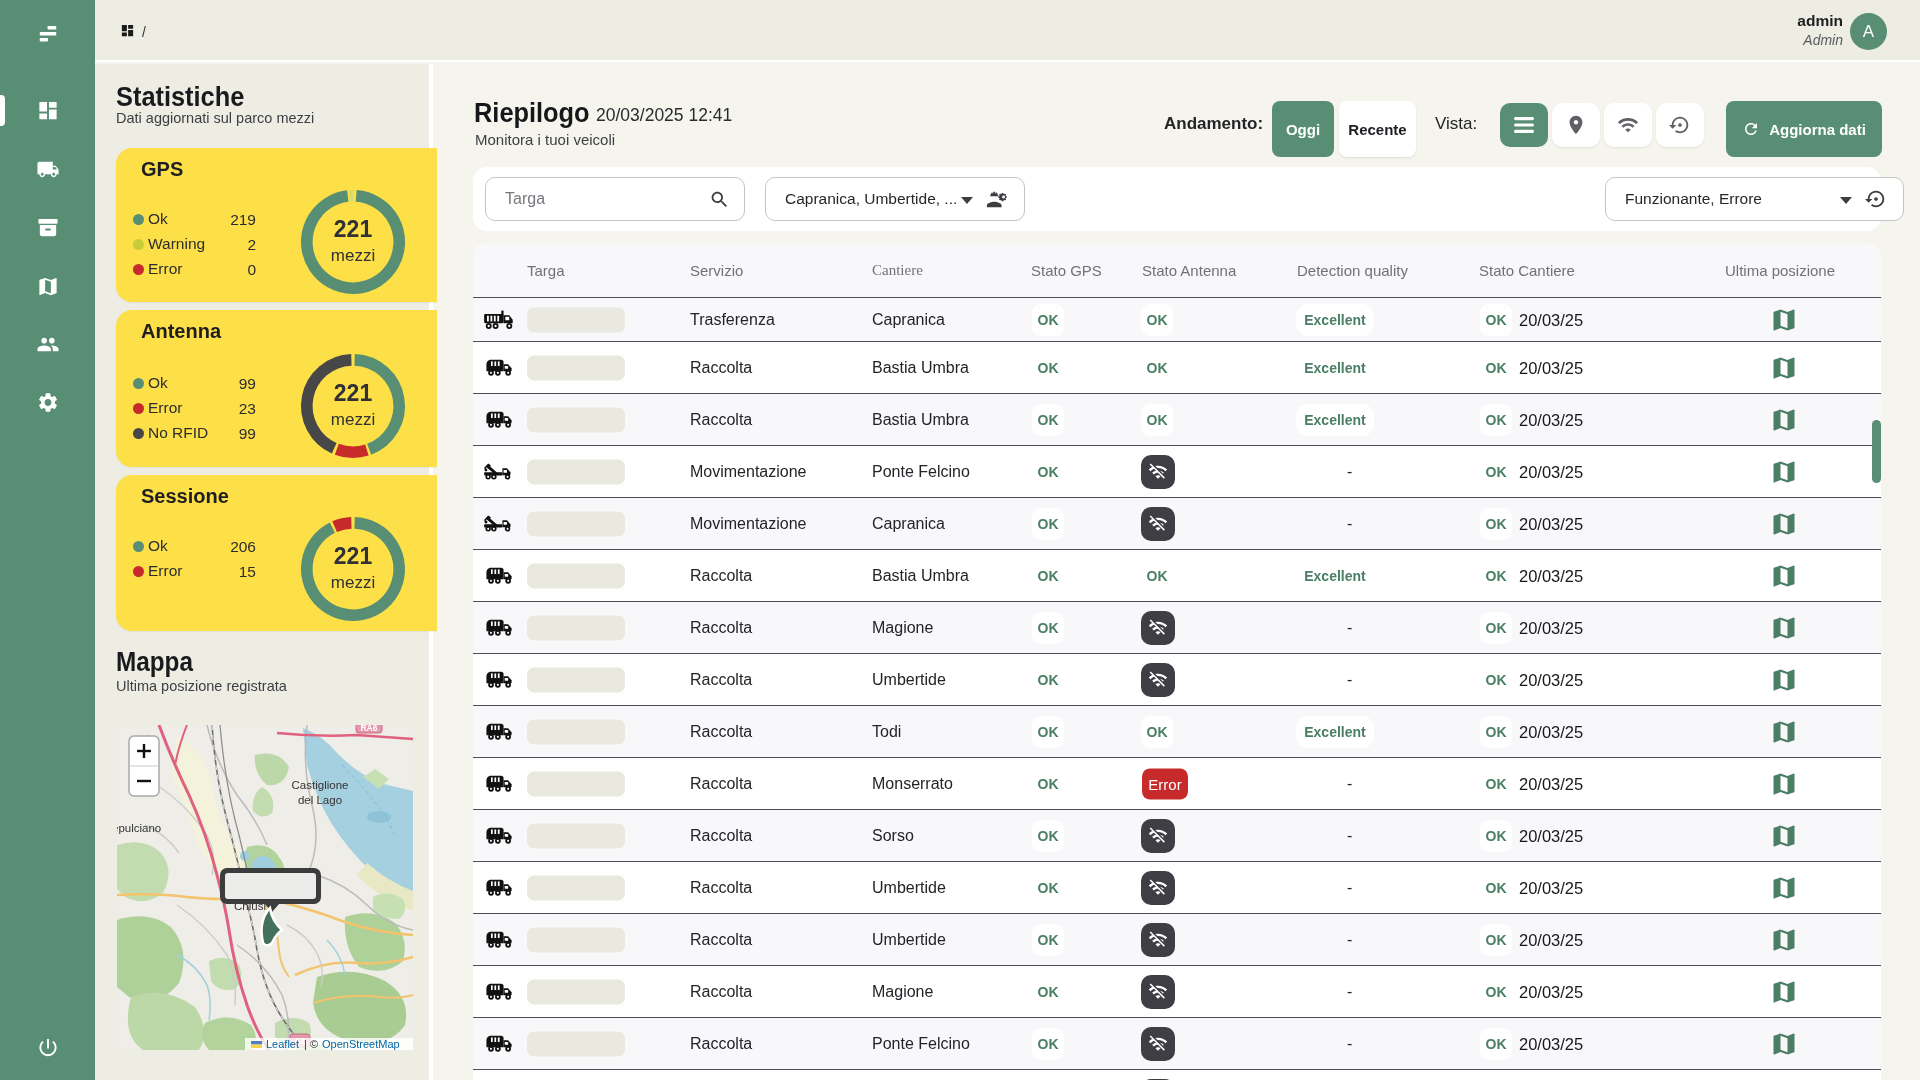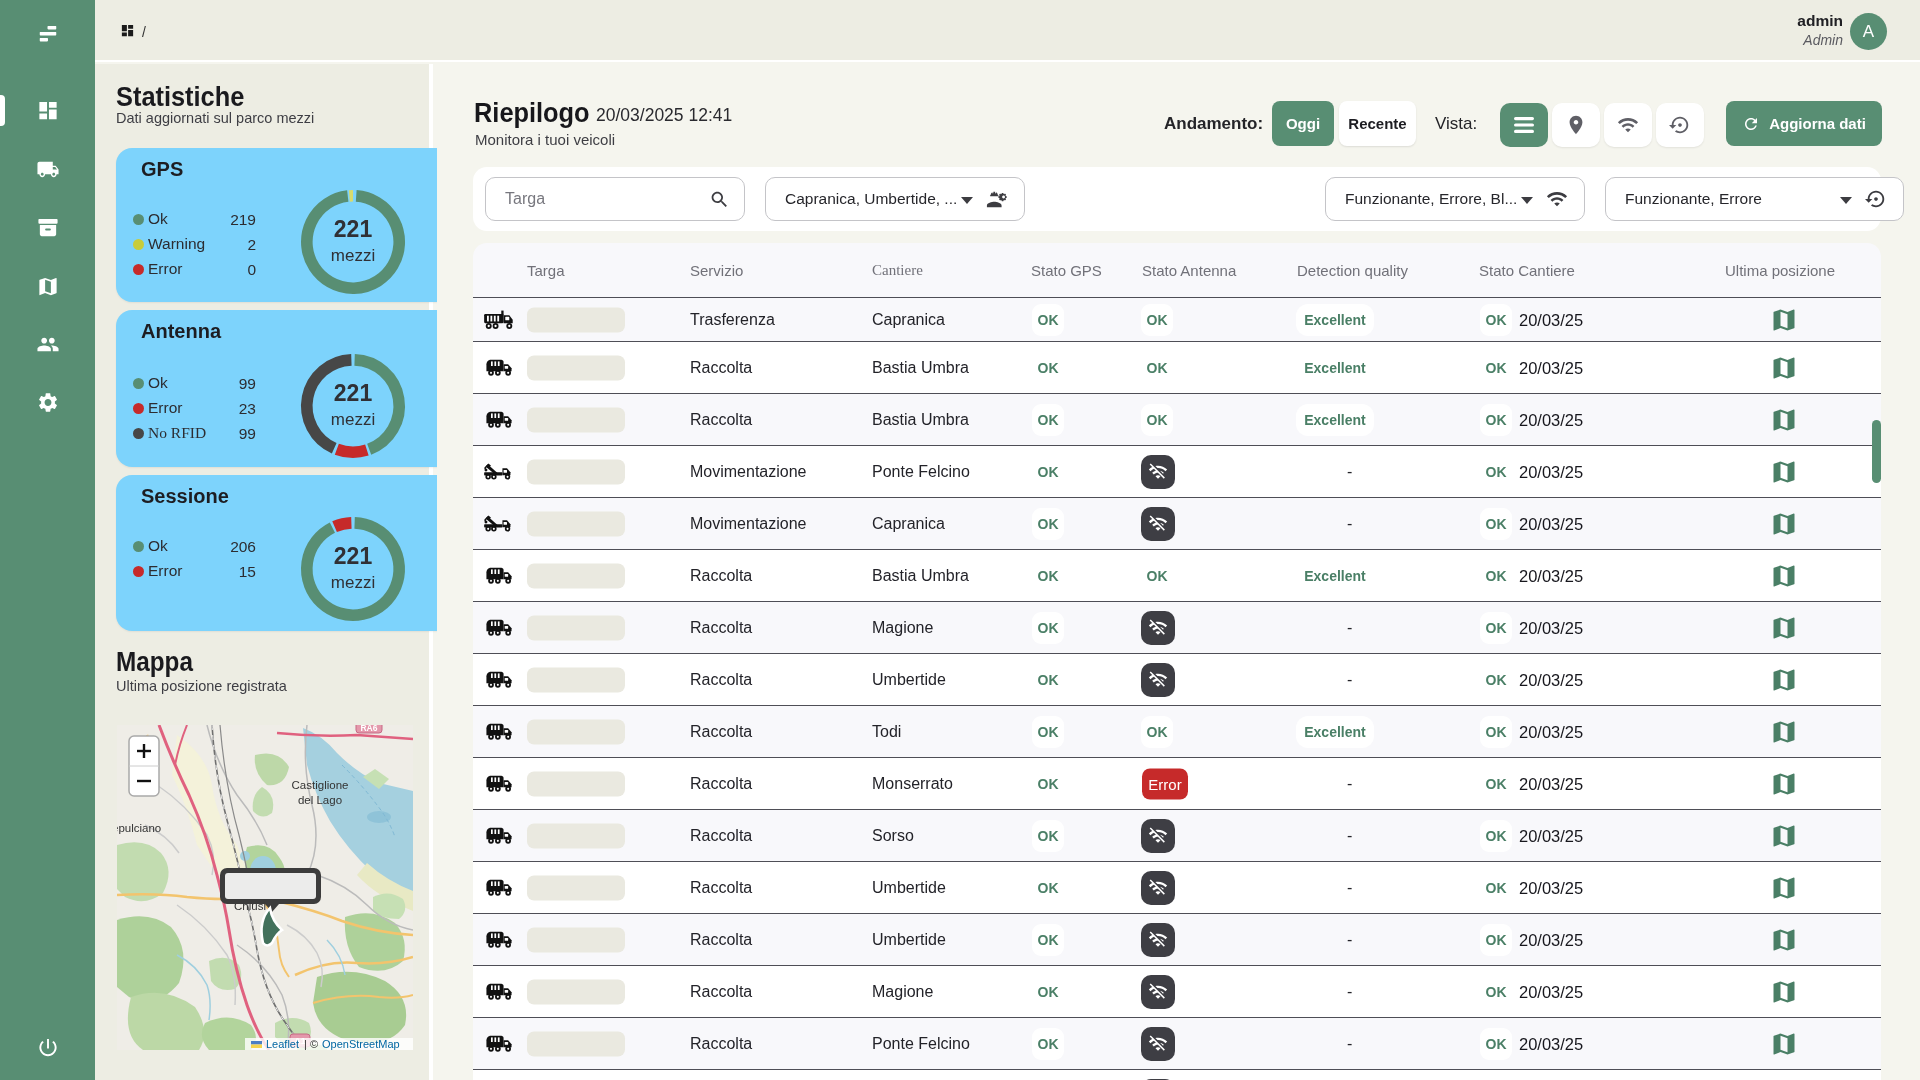--- a/index.html
+++ b/index.html
@@ -2,33 +2,33 @@
 <html><head><meta charset="utf-8"><title>Riepilogo</title><style>
 *{margin:0;padding:0;box-sizing:border-box;}
 html,body{width:1920px;height:1080px;overflow:hidden;}
 body{font-family:"Liberation Sans",sans-serif;background:#f5f5ee;position:relative;}
 .abs{position:absolute;}
 #sidebar{position:absolute;left:0;top:0;width:95px;height:1080px;background:#588e73;}
 #sidebar svg{position:absolute;left:50%;transform:translateX(-50%);}
 #activebar{position:absolute;left:0;top:95px;width:5px;height:31px;background:#fff;border-radius:0 4px 4px 0;}
 #topbar{position:absolute;left:95px;top:0;width:1825px;height:62px;background:#ededE3;border-bottom:2px solid #fff;}
 #stats{position:absolute;left:95px;top:64px;width:338px;height:1016px;background:#ededE3;border-right:4px solid #fff;}
-.card{position:absolute;left:21px;width:353px;background:#7dd3fc;border-radius:16px;box-shadow:0 1px 2px rgba(0,0,0,0.06);}
+.card{position:absolute;left:21px;width:353px;background:#fde047;border-radius:16px;box-shadow:0 1px 2px rgba(0,0,0,0.06);}
 .ctitle{position:absolute;left:25px;top:10px;font-size:20px;font-weight:bold;color:#1d1d22;}
 .leg{position:absolute;left:17px;height:22px;display:flex;align-items:center;font-size:15.5px;color:#2c2c31;}
 .leg .dot{width:11px;height:11px;border-radius:50%;margin-right:4px;flex:0 0 auto;}
 .legval{position:absolute;font-size:15.5px;color:#2c2c31;text-align:right;width:40px;}
 .donut{position:absolute;}
 .dval{font-size:23px;font-weight:bold;fill:#303035;}
 .dlab{font-size:17px;fill:#303035;}
 #main{position:absolute;left:437px;top:64px;width:1483px;height:1016px;background:#f5f5ee;}
 h1.rie{position:absolute;left:37px;top:34px;font-size:27px;color:#17171b;letter-spacing:0;transform:scaleX(0.94);transform-origin:0 0;}
 .hdate{position:absolute;left:159px;top:41px;font-size:17.5px;color:#2a2a2f;}
 .hsub{position:absolute;left:38px;top:67px;font-size:15px;color:#3e3e44;}
-.btn{position:absolute;top:37px;height:45px;border-radius:8px;display:flex;align-items:center;justify-content:center;font-size:15px;font-weight:bold;}
+.btn{position:absolute;top:37px;height:56px;border-radius:8px;display:flex;align-items:center;justify-content:center;font-size:15px;font-weight:bold;}
 .lbl17{position:absolute;font-size:17px;color:#242428;top:50px;}
 .iconbtn{position:absolute;top:39px;width:48px;height:44px;border-radius:10px;background:#fff;display:flex;align-items:center;justify-content:center;box-shadow:0 1px 2px rgba(0,0,0,0.08);}
 #filtercard{position:absolute;left:36px;top:103px;width:1408px;height:64px;background:#fff;border-radius:14px;}
 .inp{position:absolute;top:10px;height:44px;background:#fff;border:1px solid #c4c4c8;border-radius:10px;display:flex;align-items:center;}
 .inp .txt{margin-left:19px;font-size:15.5px;color:#26262b;white-space:nowrap;}
 .inp .ph{margin-left:19px;font-size:16px;color:#77777e;}
 #tablecard{position:absolute;left:36px;top:179px;width:1408px;height:838px;background:#f8f8fb;border-radius:14px 14px 0 0;overflow:hidden;}
 .thead{position:relative;width:100%;height:54px;}
 .th{position:absolute;top:0;height:54px;white-space:nowrap;display:flex;align-items:center;font-size:15px;color:#717179;}
 .row{position:relative;width:100%;border-top:1px solid #4e4e56;}
@@ -112,21 +112,21 @@
         <text x="0" y="-5" text-anchor="middle" class="dval">221</text>
         <text x="0" y="19" text-anchor="middle" class="dlab">mezzi</text>
       </svg>
     </div>
     <div class="card" style="top:246px;height:157px;">
       <div class="ctitle">Antenna</div>
       <div class="leg" style="top:62px;"><span class="dot" style="background:#588e73;"></span>Ok</div>
       <div class="legval" style="left:100px;top:65px;">99</div>
       <div class="leg" style="top:87px;"><span class="dot" style="background:#c62a2a;"></span>Error</div>
       <div class="legval" style="left:100px;top:90px;">23</div>
-      <div class="leg" style="top:112px;font-family:Liberation Serif, serif;"><span class="dot" style="background:#474747;"></span>No RFID</div>
+      <div class="leg" style="top:112px;"><span class="dot" style="background:#474747;"></span>No RFID</div>
       <div class="legval" style="left:100px;top:115px;">99</div>
       <svg class="donut" style="left:181px;top:40px;" width="112" height="112" viewBox="-56 -56 112 112">
         <path d="M 1.61 -46.17 A 46.2 46.2 0 0 1 16.18 43.27" stroke="#588e73" stroke-width="11.6" fill="none"></path>
         <path d="M 13.89 44.06 A 46.2 46.2 0 0 1 -16.18 43.27" stroke="#c62a2a" stroke-width="11.6" fill="none"></path>
         <path d="M -18.79 42.21 A 46.2 46.2 0 0 1 -1.61 -46.17" stroke="#474747" stroke-width="11.6" fill="none"></path>
         <text x="0" y="-5" text-anchor="middle" class="dval">221</text>
         <text x="0" y="19" text-anchor="middle" class="dlab">mezzi</text>
       </svg>
     </div>
     <div class="card" style="top:411px;height:156px;">
@@ -274,27 +274,20 @@
             <path d="M15.5 14h-.79l-.28-.27C15.41 12.59 16 11.11 16 9.5 16 5.91 13.09 3 9.5 3S3 5.91 3 9.5 5.91 16 9.5 16c1.61 0 3.09-.59 4.23-1.57l.27.28v.79l5 4.99L20.49 19l-4.99-5zm-6 0C7.01 14 5 11.99 5 9.5S7.01 5 9.5 5 14 7.01 14 9.5 11.99 14 9.5 14z" fill="#3c3c41"></path>
           </svg></span>
       </div>
       <div class="inp" style="left:292px;width:260px;">
         <span class="txt">Capranica, Umbertide, ...</span>
         <span style="position:absolute;right:51px;top:19px;width:0;height:0;border-left:6px solid transparent;border-right:6px solid transparent;border-top:7px solid #3c3c41;"></span>
         <span style="position:absolute;right:16px;top:10px;"><svg width="22" height="22" viewBox="0 0 24 24" style="">
             <path d="M9 15c-2.67 0-8 1.34-8 4v2h16v-2c0-2.66-5.33-4-8-4zm13.66-5.9l-.98-.17c-.1-.29-.22-.56-.38-.81l.58-.82-1.18-1.18-.82.58c-.25-.15-.52-.28-.81-.38l-.17-.98h-1.67l-.17.98c-.29.1-.56.22-.81.38l-.82-.58-1.18 1.18.58.82c-.15.25-.28.52-.38.81l-.98.17v1.67l.98.17c.1.29.22.56.38.81l-.58.82 1.18 1.18.82-.58c.25.15.52.28.81.38l.17.98h1.67l.17-.98c.29-.1.56-.22.81-.38l.82.58 1.18-1.18-.58-.82c.15-.25.28-.52.38-.81l.98-.17V9.1zm-3.5 2.4c-.88 0-1.6-.72-1.6-1.6s.72-1.6 1.6-1.6 1.6.72 1.6 1.6-.72 1.6-1.6 1.6zM4.74 9h8.53c.27 0 .49-.22.49-.49v-.02c0-.27-.22-.49-.49-.49H13c0-1.48-.81-2.75-2-3.45v.95c0 .28-.22.5-.5.5s-.5-.22-.5-.5V4.14C9.68 4.06 9.35 4 9 4s-.68.06-1 .14V5.5c0 .28-.22.5-.5.5S7 5.78 7 5.5v-.95c-1.19.7-2 1.97-2 3.45h-.26c-.27 0-.49.22-.49.49v.03c0 .26.22.48.49.48z" fill="#3c3c41"></path>
           </svg></span>
       </div>
-      <div class="inp" style="left:852px;width:260px;">
-        <span class="txt">Funzionante, Errore, Bl...</span>
-        <span style="position:absolute;right:51px;top:19px;width:0;height:0;border-left:6px solid transparent;border-right:6px solid transparent;border-top:7px solid #3c3c41;"></span>
-        <span style="position:absolute;right:16px;top:10px;"><svg width="22" height="22" viewBox="0 0 24 24" style="">
-            <path d="M1 9l2 2c4.97-4.97 13.03-4.97 18 0l2-2C16.93 2.93 7.08 2.93 1 9zm8 8l3 3 3-3c-1.65-1.66-4.34-1.66-6 0zm-4-4l2 2c2.76-2.76 7.24-2.76 10 0l2-2C15.14 9.14 8.87 9.14 5 13z" fill="#3c3c41"></path>
-          </svg></span>
-      </div>
       <div class="inp" style="left:1132px;width:299px;">
         <span class="txt">Funzionante, Errore</span>
         <span style="position:absolute;right:51px;top:19px;width:0;height:0;border-left:6px solid transparent;border-right:6px solid transparent;border-top:7px solid #3c3c41;"></span>
         <span style="position:absolute;right:16px;top:10px;"><svg width="22" height="22" viewBox="0 0 24 24" style="">
             <path d="M14 12c0-1.1-.9-2-2-2s-2 .9-2 2 .9 2 2 2 2-.9 2-2zm-2-9c-4.97 0-9 4.03-9 9H0l4 4 4-4H5c0-3.87 3.13-7 7-7s7 3.13 7 7-3.13 7-7 7c-1.51 0-2.91-.49-4.06-1.3l-1.42 1.44C8.04 20.3 9.94 21 12 21c4.97 0 9-4.03 9-9s-4.03-9-9-9z" fill="#3c3c41"></path>
           </svg></span>
       </div>
     </div>
     <div id="tablecard">
       <div class="thead">

